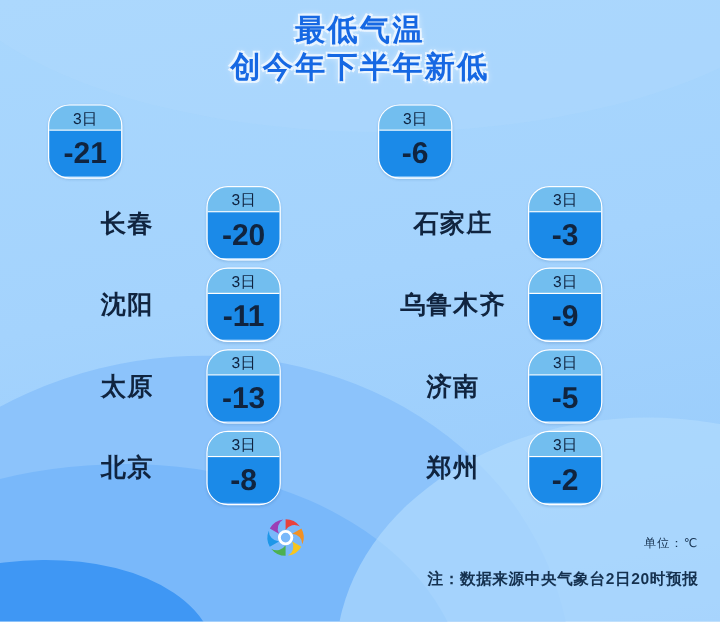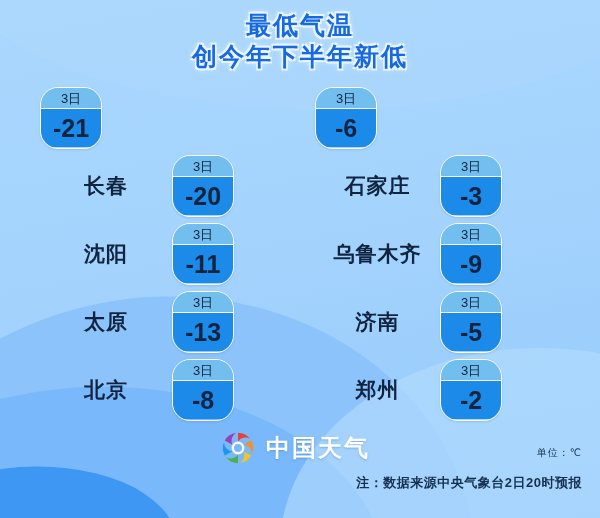--- a/index.html
+++ b/index.html
@@ -313,19 +313,18 @@
       <g transform="translate(50,50)">
         <path d="M0,-38 A38,38 0 0,1 30,-23 A22,22 0 0,0 0,-16 Z" fill="#e8413c" transform="rotate(0)"></path>
         <path d="M0,-38 A38,38 0 0,1 30,-23 A22,22 0 0,0 0,-16 Z" fill="#f29124" transform="rotate(60)"></path>
         <path d="M0,-38 A38,38 0 0,1 30,-23 A22,22 0 0,0 0,-16 Z" fill="#f7c51d" transform="rotate(120)"></path>
         <path d="M0,-38 A38,38 0 0,1 30,-23 A22,22 0 0,0 0,-16 Z" fill="#4cb050" transform="rotate(180)"></path>
         <path d="M0,-38 A38,38 0 0,1 30,-23 A22,22 0 0,0 0,-16 Z" fill="#1e97e8" transform="rotate(240)"></path>
         <path d="M0,-38 A38,38 0 0,1 30,-23 A22,22 0 0,0 0,-16 Z" fill="#9b3fb5" transform="rotate(300)"></path>
         <circle cx="0" cy="0" r="13" fill="none" stroke="#ffffff" stroke-width="6"></circle>
       </g>
     </svg>
-    <div class="logo-text">中国天气</div>
   </div>
 
   <div class="unit-note">单位：℃</div>
   <div class="source-note">注：数据来源中央气象台2日20时预报</div>
 
 </div>
 
 </body></html>

